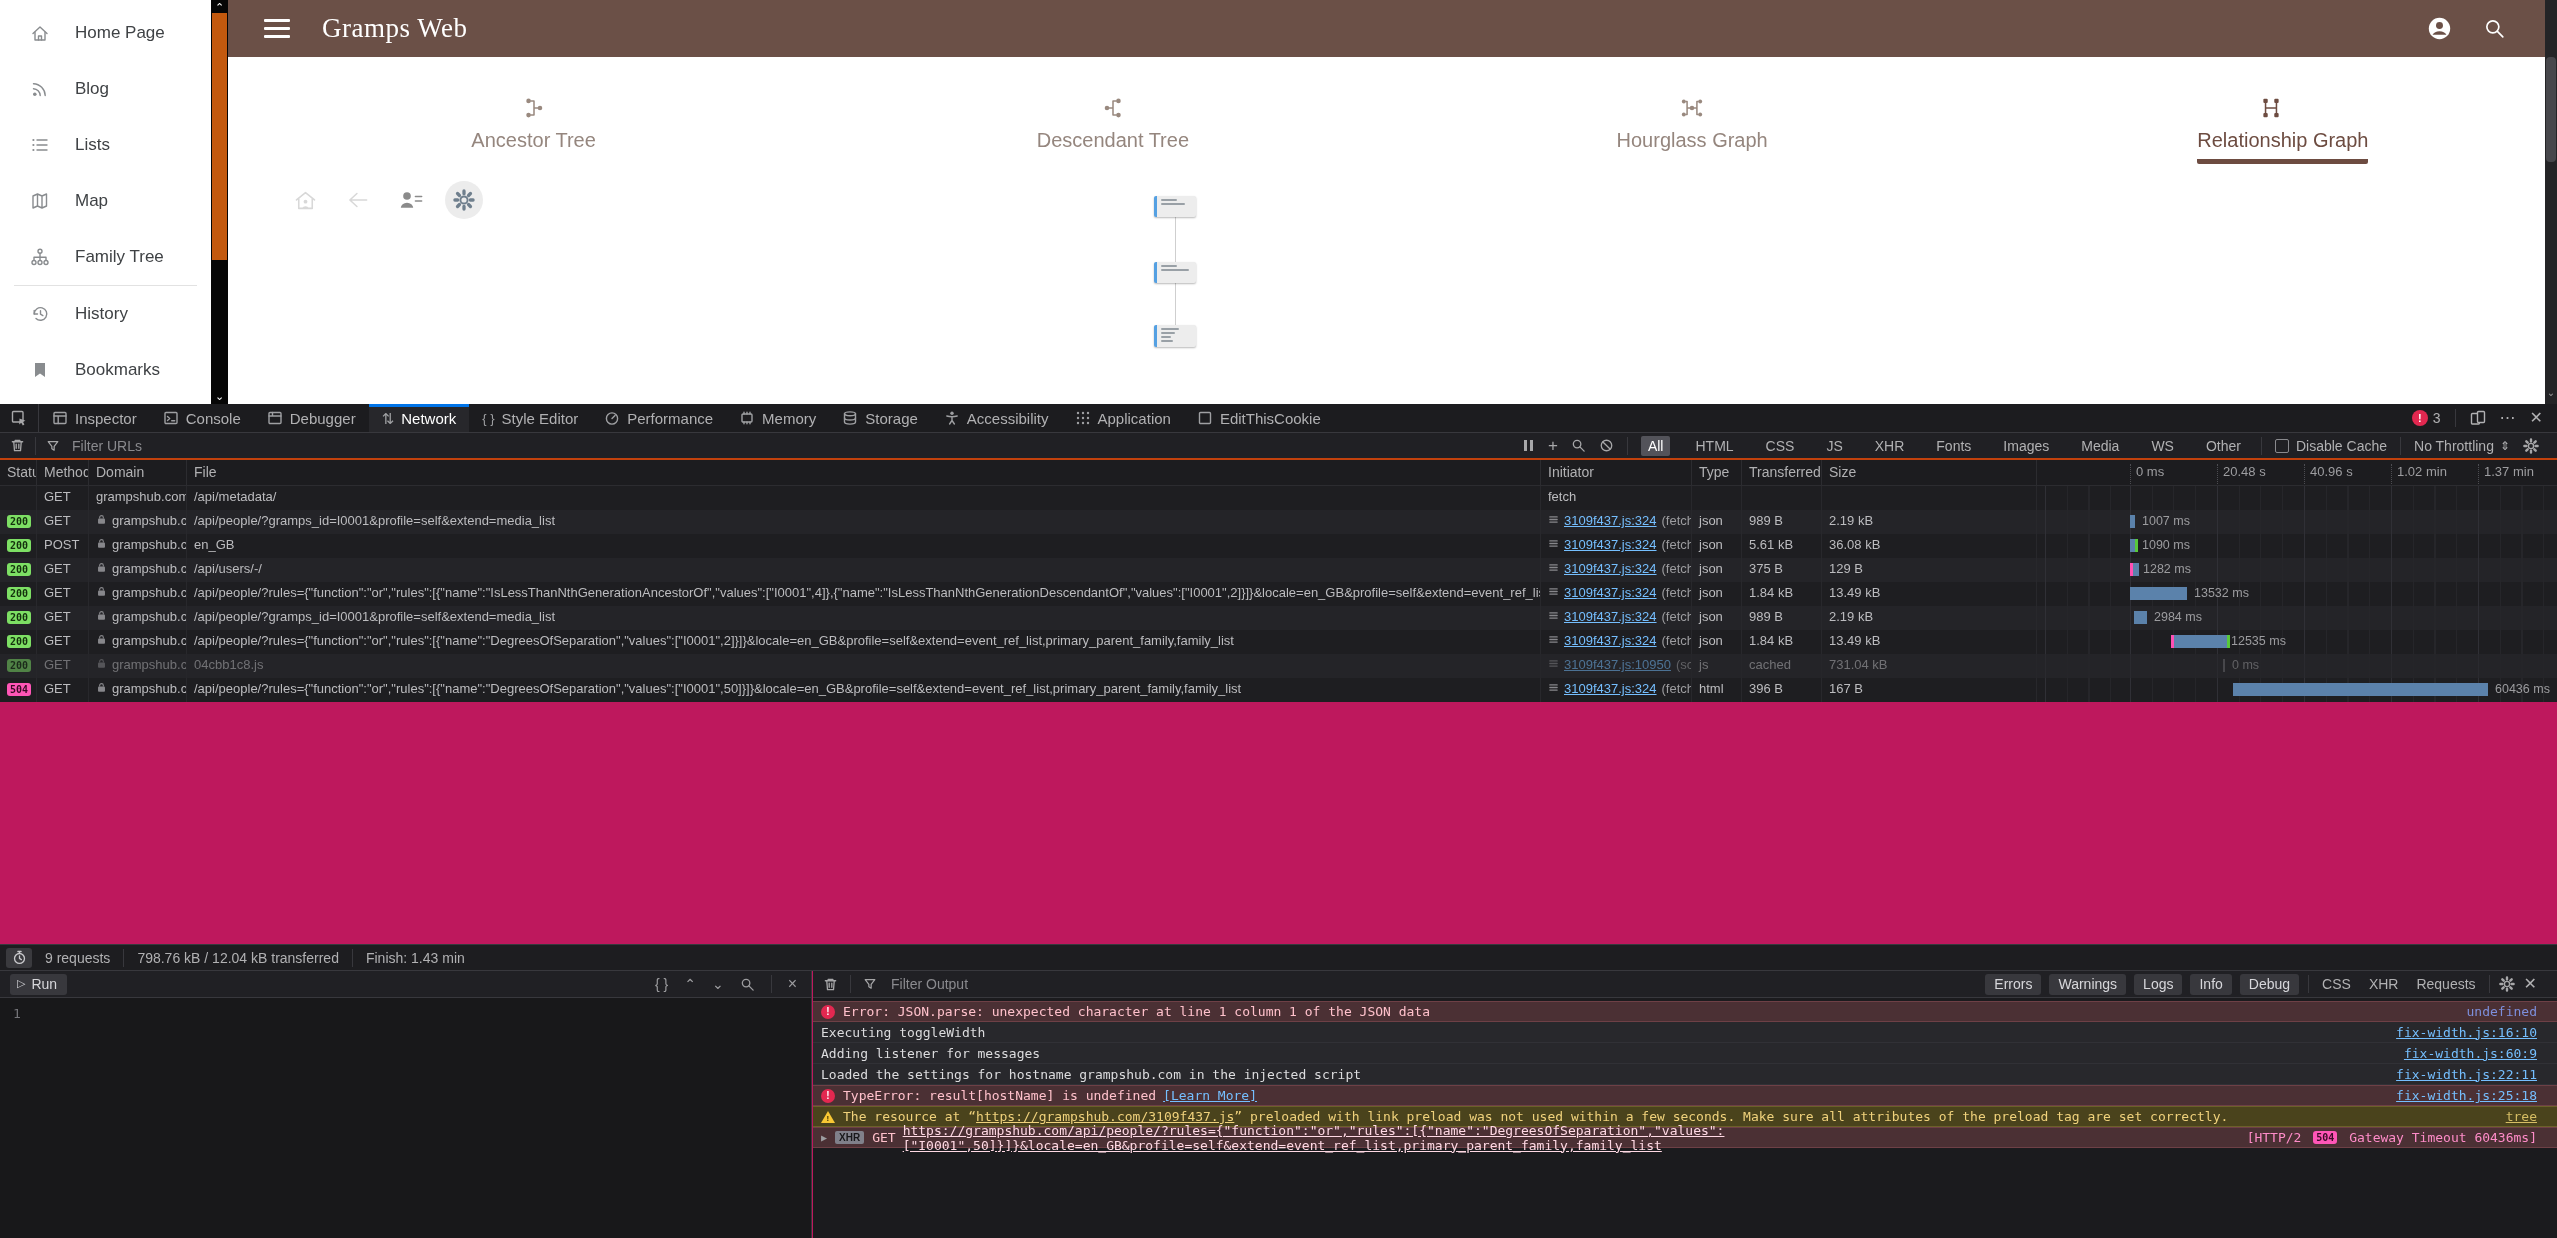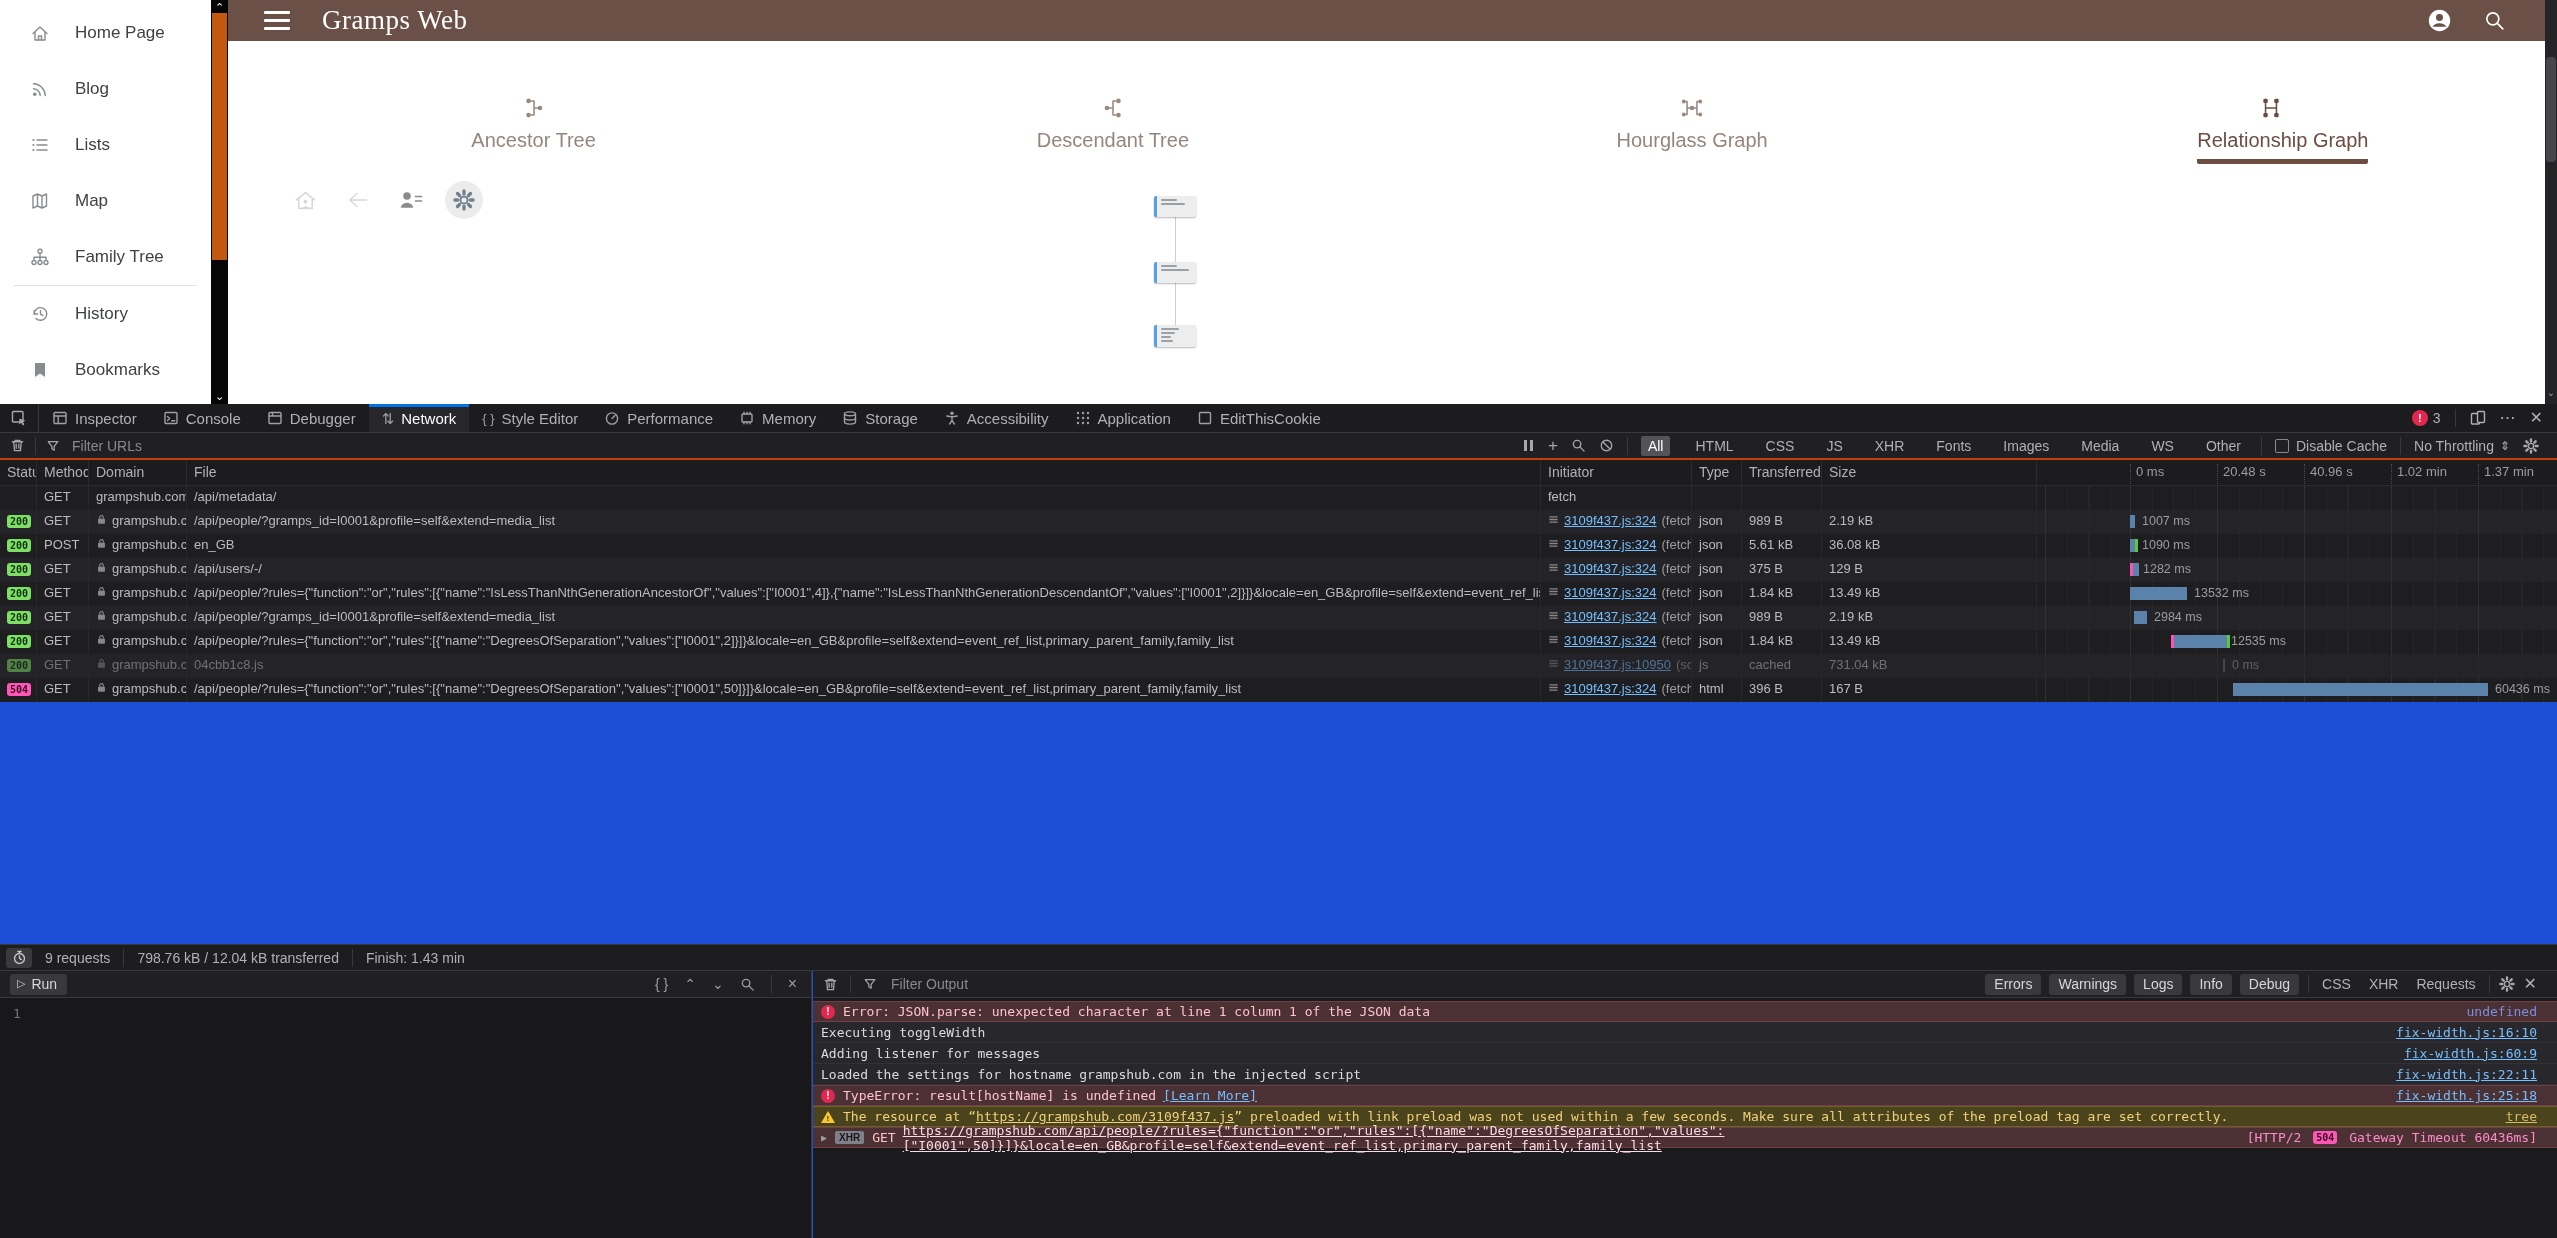--- a/index.html
+++ b/index.html
@@ -14,21 +14,21 @@
   #app{position:absolute;left:0;top:0;width:2557px;height:404px;background:#fff;}
   #sidebar{position:absolute;left:0;top:0;width:211px;height:404px;background:#fff;padding-top:5px;box-sizing:border-box;}
   .sb-item{display:flex;align-items:center;gap:25px;height:56px;padding-left:30px;color:#3f4245;font-size:17px;cursor:pointer;}
   .sb-item .icn{color:#898c8f;}
   .sb-divider{height:1px;background:#e2e2e2;margin:0 14px;}
   #sb-scroll{position:absolute;left:211px;top:0;width:17px;height:404px;background:#060606;}
   #sb-scroll .arr{position:absolute;left:0;width:17px;text-align:center;color:#fff;font-size:11px;line-height:11px;}
   #sb-thumb{position:absolute;left:1px;top:13px;width:15px;height:247px;background:#c3590e;}
 
   #app-main{position:absolute;left:228px;top:0;width:2317px;height:404px;}
-  #app-header{position:absolute;left:0;top:0;right:0;height:41px;background:#6b5047;display:flex;align-items:center;color:#fff;}
+  #app-header{position:absolute;left:0;top:0;right:0;height:57px;background:#6b5047;display:flex;align-items:center;color:#fff;}
   #hamburger{margin-left:36px;width:26px;display:flex;flex-direction:column;gap:5px;cursor:pointer;}
   #hamburger i{display:block;height:3px;background:#fff;border-radius:1px;}
   #app-title{margin-left:32px;font-family:"Liberation Serif",serif;font-size:27px;letter-spacing:.5px;}
   #header-right{margin-left:auto;display:flex;align-items:center;gap:30px;margin-right:38px;}
 
   #content{position:absolute;left:0;top:57px;right:0;bottom:0;background:#fff;}
   #app-tabs{position:absolute;left:16px;top:33px;width:100%;display:flex;}
   .app-tab{flex:1;display:flex;flex-direction:column;align-items:center;gap:9px;padding-top:6px;cursor:pointer;color:#95867e;}
   .app-tab .icn{color:#99897f;}
   .app-tab .tlabel{font-size:20px;padding-bottom:7px;border-bottom:5px solid transparent;border-radius:2px;}
@@ -45,21 +45,21 @@
   .gnode{position:absolute;width:42px;background:#ededed;border-left:3px solid #54a0e2;border-radius:2px;
          box-shadow:0 1px 2px rgba(0,0,0,.28);padding:3px 0 0 4px;box-sizing:border-box;}
   .gnode i{display:block;height:2px;background:#99a0a6;margin-bottom:2px;border-radius:1px;}
   #gline{position:absolute;width:1px;background:#cfcfcf;}
 
   #page-scroll{position:absolute;right:0;top:0;width:12px;height:404px;background:#242426;}
   #page-scroll .thumb{position:absolute;left:1px;top:57px;width:10px;height:105px;background:#47474b;border-radius:4px;}
   #page-scroll .arr{position:absolute;left:0;bottom:6px;width:12px;text-align:center;color:#9a9a9a;font-size:10px;}
 
   
-  #dt{position:absolute;left:0;top:404px;width:2557px;height:834px;background:#1d4ed8;color:#b1b1b3;font-size:14px;}
+  #dt{position:absolute;left:0;top:404px;width:2557px;height:834px;background:#be185d;color:#b1b1b3;font-size:14px;}
   #dt-tabbar{position:absolute;left:0;top:0;right:0;height:29px;display:flex;align-items:stretch;background:#1c1c1f;border-bottom:1px solid #38383d;box-sizing:border-box;}
   #pick-btn{width:38px;display:flex;align-items:center;justify-content:center;border-right:1px solid #38383d;color:#a7a7a9;cursor:pointer;}
   .dt-tab{display:flex;align-items:center;gap:7px;padding:0 13px;font-size:15px;color:#b1b1b3;position:relative;cursor:pointer;white-space:nowrap;}
   .dt-tab .icn{color:#9fa0a3;}
   .dt-tab.active{color:#fff;background:#27272b;}
   .dt-tab.active::before{content:'';position:absolute;left:0;right:0;top:0;height:3px;background:#0074e8;}
   .txticon{font-size:13px;line-height:1;color:#9fa0a3;}
   #dt-right{margin-left:auto;display:flex;align-items:center;gap:14px;padding-right:14px;}
   #err-badge{display:flex;align-items:center;gap:5px;cursor:pointer;}
   #err-badge .dot{width:16px;height:16px;border-radius:8px;background:#e22850;color:#fff;font-size:11px;font-weight:bold;display:flex;align-items:center;justify-content:center;}

